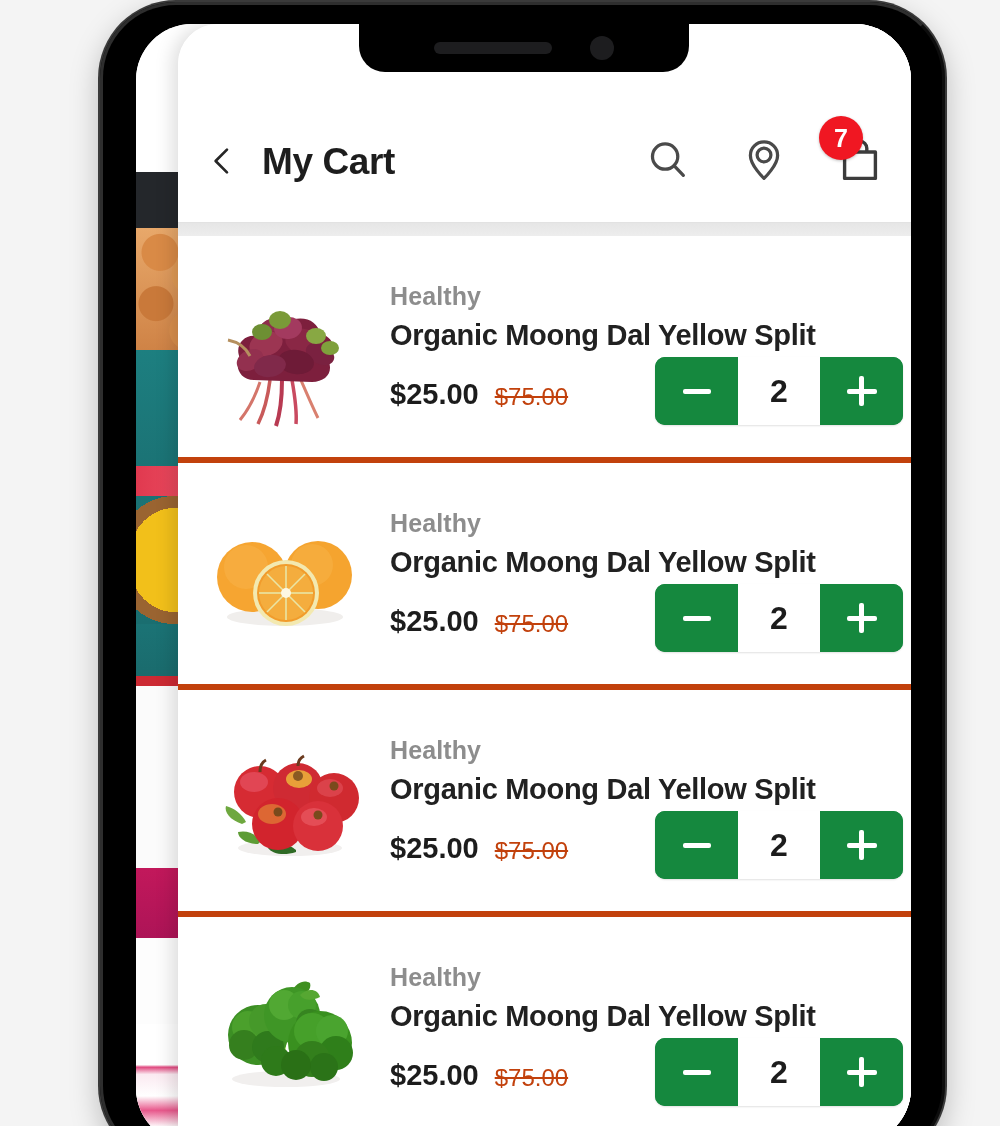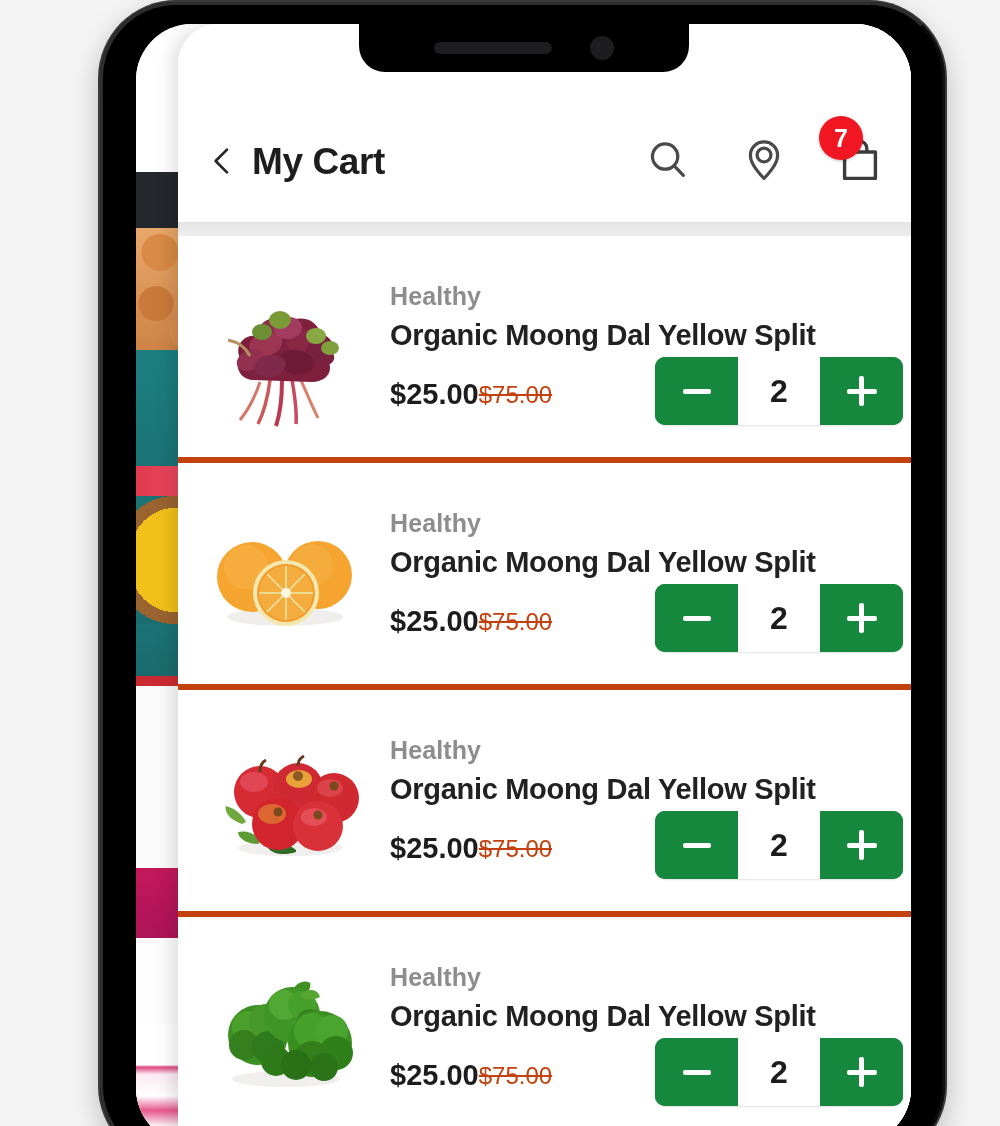--- a/index.html
+++ b/index.html
@@ -100,21 +100,21 @@
 
   
   .header {
     position: relative;
     height: 198px;
     background: #fff;
     display: flex;
     align-items: flex-end;
     padding: 0 26px 36px 22px;
   }
-  .header-left { display: flex; align-items: center; gap: 8px; flex: 1; }
+  .header-left { display: flex; align-items: center; gap: 18px; flex: 1; }
   .back-btn {
     width: 44px; height: 48px;
     display: flex; align-items: center; justify-content: center;
     cursor: pointer; background: none; border: none;
   }
   .page-title {
     font-size: 37px; font-weight: 700; color: #1d1d1d;
     letter-spacing: -0.4px; white-space: nowrap;
   }
   .header-actions { display: flex; align-items: center; gap: 46px; padding-right: 0; }
@@ -170,21 +170,21 @@
   }
   .cat-label {
     font-size: 25px; font-weight: 600; color: #8d8d8d;
     margin-bottom: 8px; letter-spacing: .1px;
   }
   .prod-name {
     font-size: 29px; font-weight: 700; color: #212121;
     letter-spacing: -0.3px; white-space: nowrap;
     margin-bottom: 26px;
   }
-  .price-line { display: flex; align-items: center; }
+  .price-line { display: flex; align-items: flex-end; gap: 16px; }
   .price-now { font-size: 29px; font-weight: 700; color: #1c1c1c; }
   .price-old {
     font-size: 24px; font-weight: 400; color: #c2410c;
     text-decoration: line-through;
   }
 
   
   .stepper {
     position: absolute;
     right: 8px; bottom: 32px;

